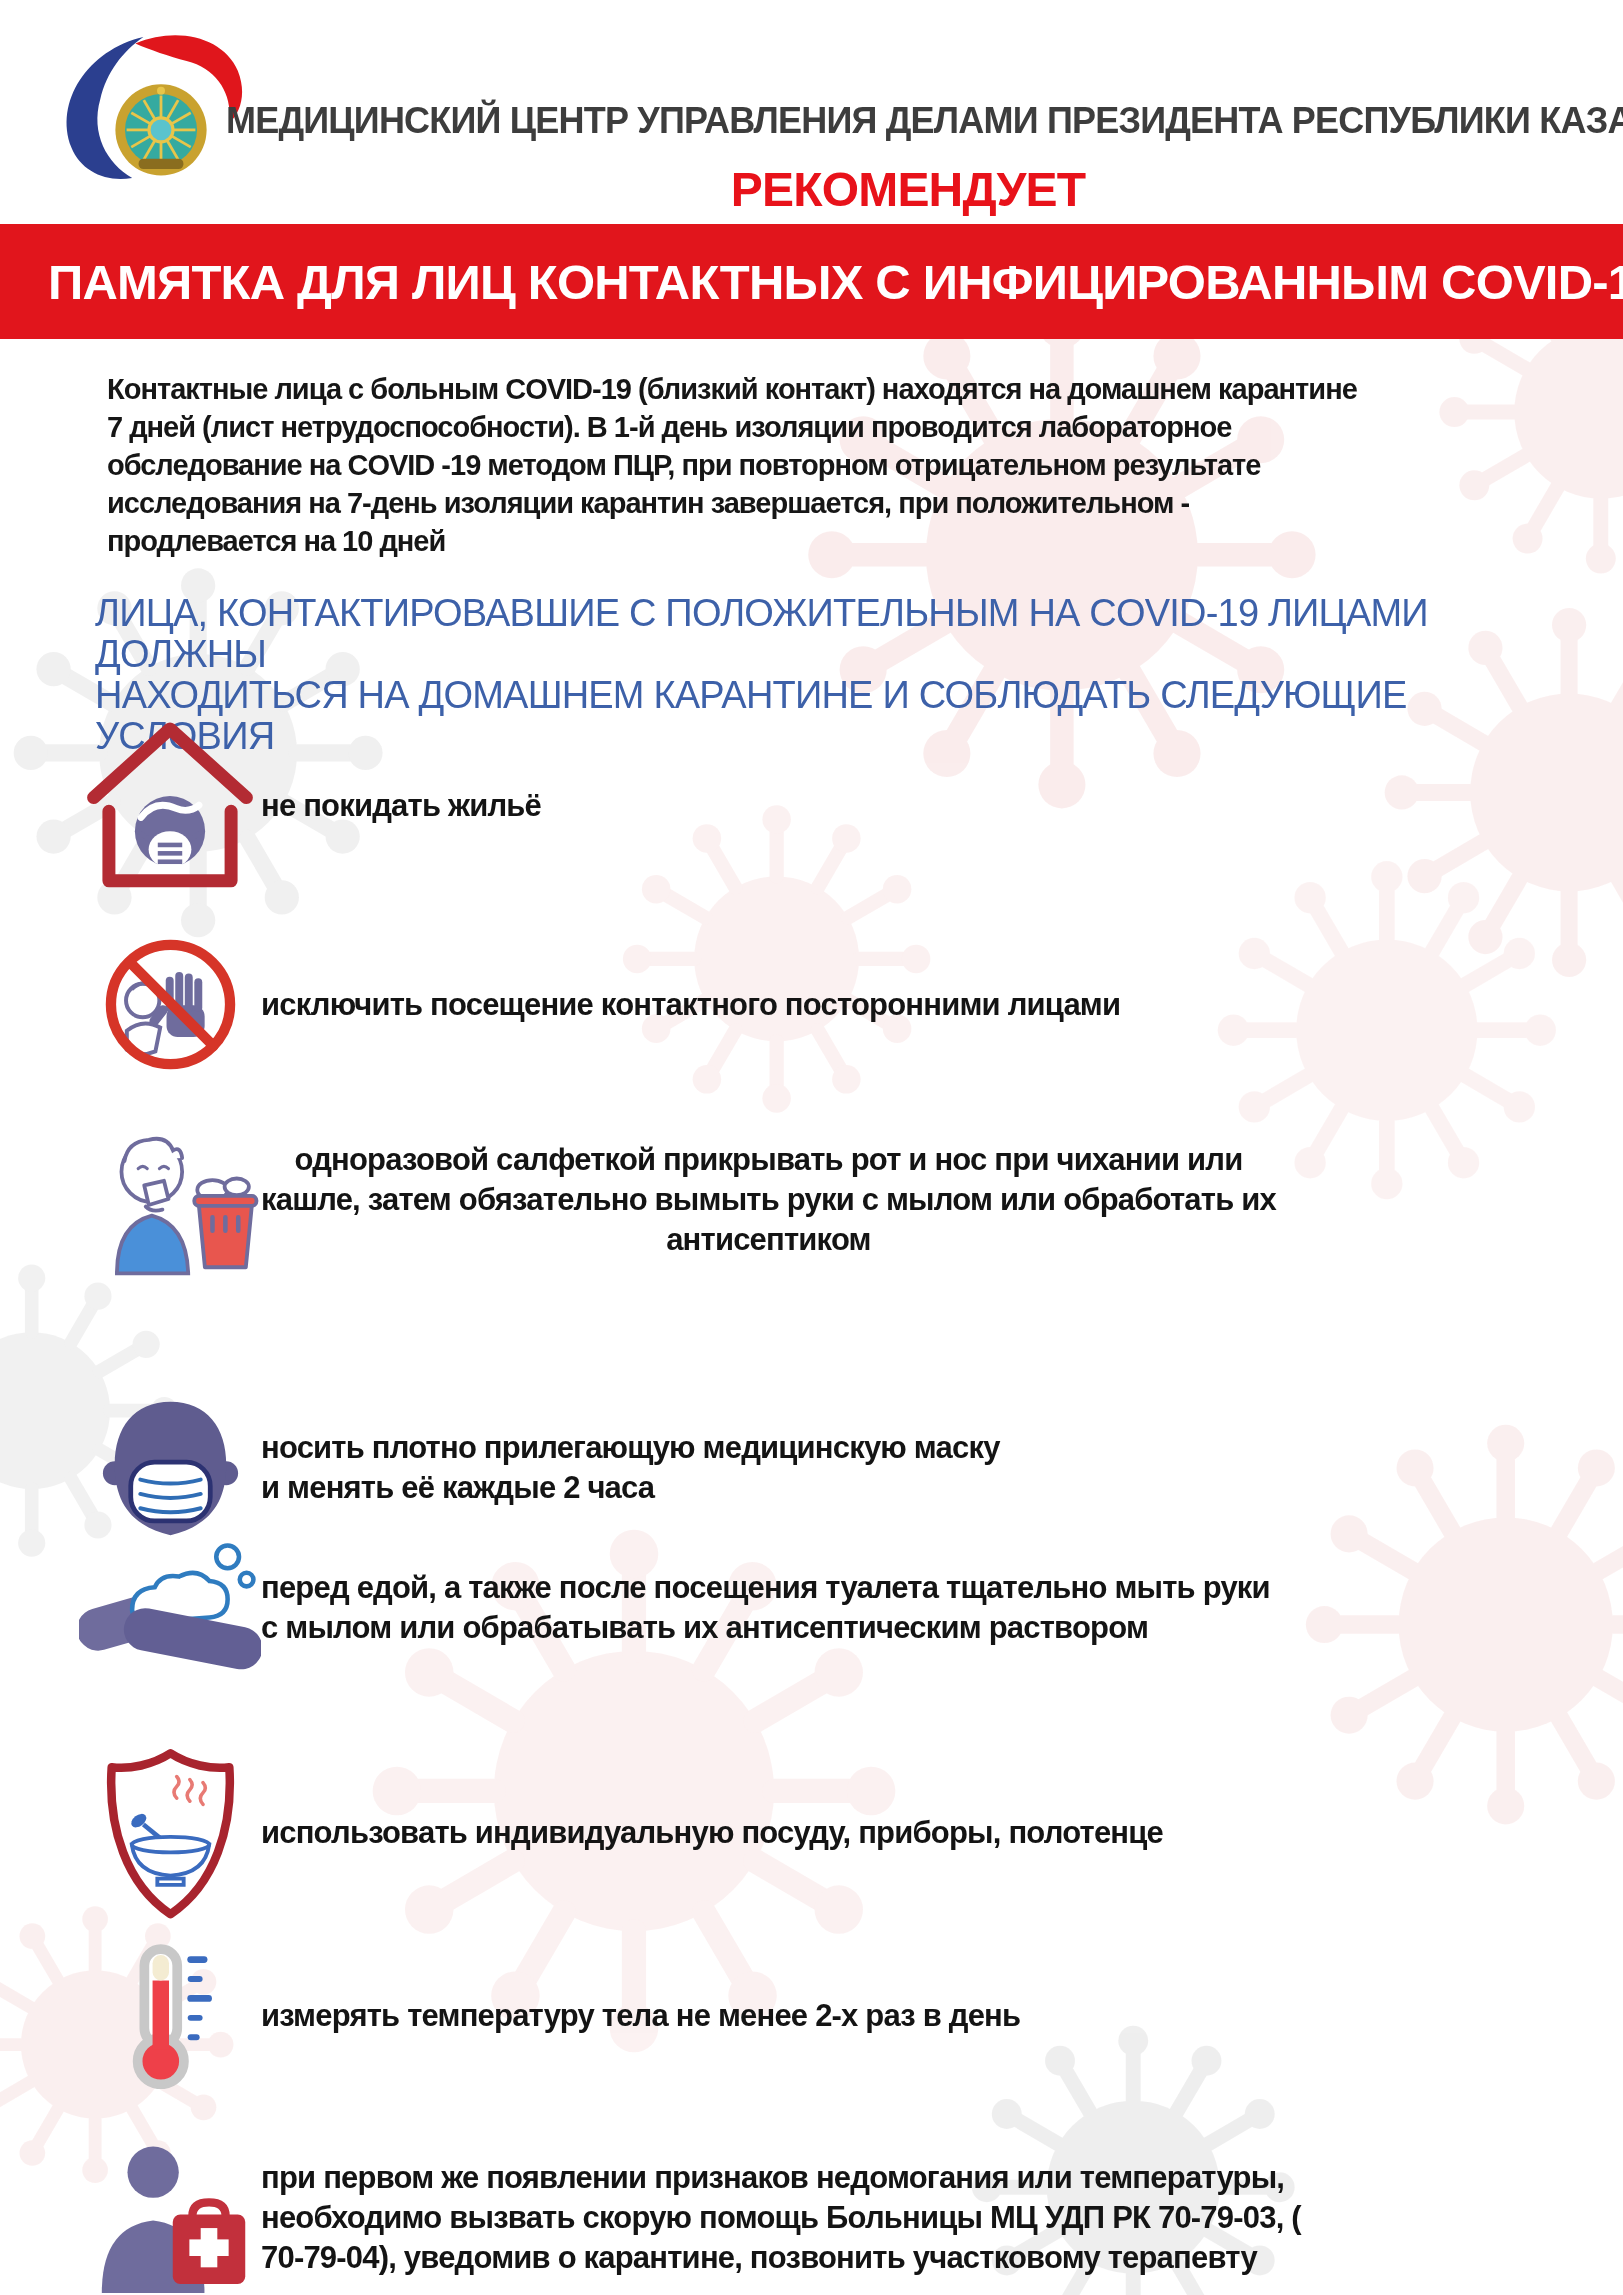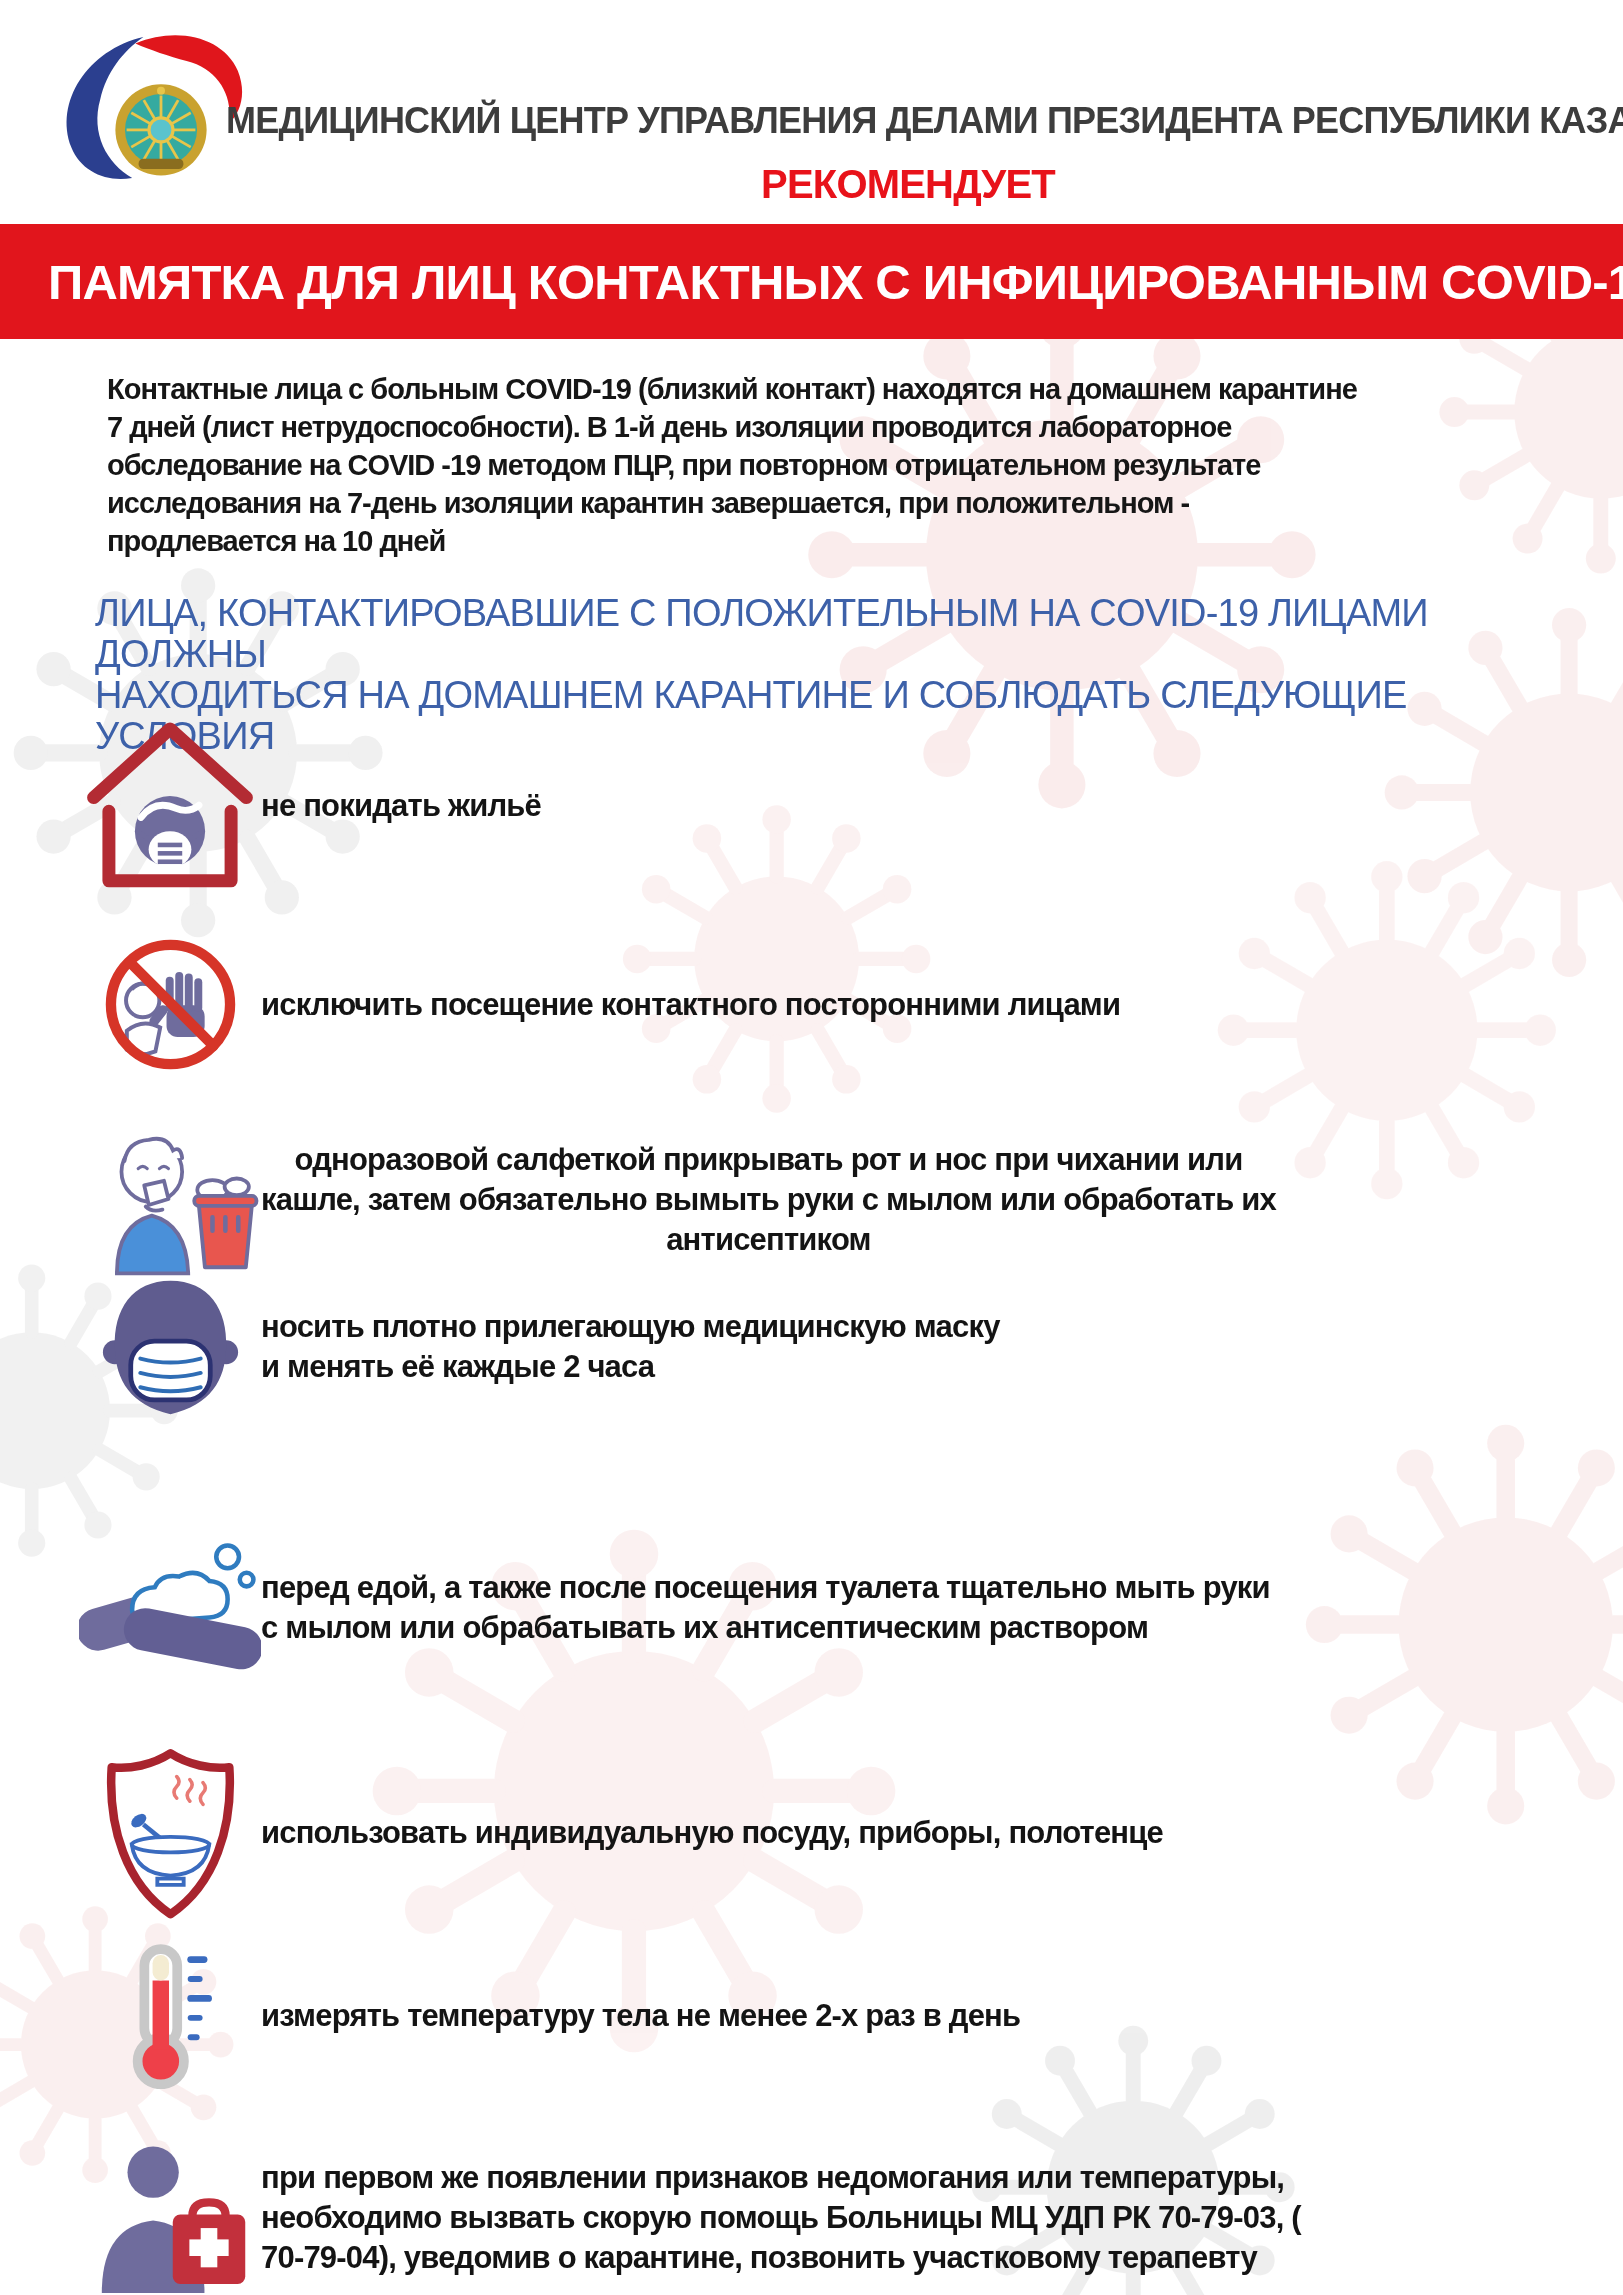--- a/index.html
+++ b/index.html
@@ -6,40 +6,40 @@
   body{width:1623px;height:2295px;overflow:hidden;background:#fff;
        font-family:"Liberation Sans", sans-serif;}
   .page{position:relative;width:1623px;height:2295px;background:#ffffff;overflow:hidden;}
   .bg{position:absolute;left:0;top:0;width:1623px;height:2295px;z-index:0;}
   .layer{position:absolute;z-index:2;}
 
   
   .logo{left:41px;top:27px;width:216px;height:157px;}
   .org-name{left:226px;top:100px;width:1395px;font-size:36px;font-weight:700;
             color:#3d3d3d;letter-spacing:-0.8px;white-space:nowrap;}
-  .recommends{left:238px;top:162px;width:1340px;text-align:center;font-size:40px;
+  .recommends{left:238px;top:162px;width:1340px;text-align:center;font-size:48px;
               font-weight:700;color:#e8121a;letter-spacing:-0.8px;}
 
   
   .banner{left:0;top:224px;width:1623px;height:115px;background:#e1151c;
           display:flex;align-items:center;padding-left:48px;box-sizing:border-box;
           font-size:49px;font-weight:700;color:#ffffff;letter-spacing:-0.8px;white-space:nowrap;}
 
   .intro{left:95px;top:358px;width:1451px;font-size:29px;line-height:38px;
          font-weight:700;color:#161616;letter-spacing:-1px;white-space:pre-line;margin:12px;}
   .subheading{left:95px;top:593px;width:1490px;font-size:38px;line-height:41px;
          font-weight:400;color:#3d61a9;letter-spacing:-0.8px;white-space:pre-line;margin:0;}
 
   
   .rule{position:absolute;left:79px;right:32px;display:flex;align-items:center;z-index:2;}
   .icon-box{width:182px;flex:none;display:flex;align-items:center;justify-content:center;}
   .rule-text{font-size:31px;line-height:40px;font-weight:700;
              color:#141414;letter-spacing:-0.8px;white-space:pre-line;}
   .r1{top:713px;height:186px;} .r2{top:935px;height:139px;}
-  .r3{top:1119px;height:162px;text-align:center;} .r4{top:1266px;height:162px;}
+  .r3{top:1119px;height:162px;text-align:center;} .r4{top:1387px;height:162px;}
   .r5{top:1523px;height:170px;} .r6{top:1744px;height:178px;}
   .r7{top:1942px;height:147px;} .r8{top:2139px;height:157px;}
 </style>
 </head>
 <body>
 
 <div class="page">
 
   <svg class="bg" xmlns="http://www.w3.org/2000/svg" viewBox="0 0 2048 2896" width="1623" height="2295">
     <defs>

